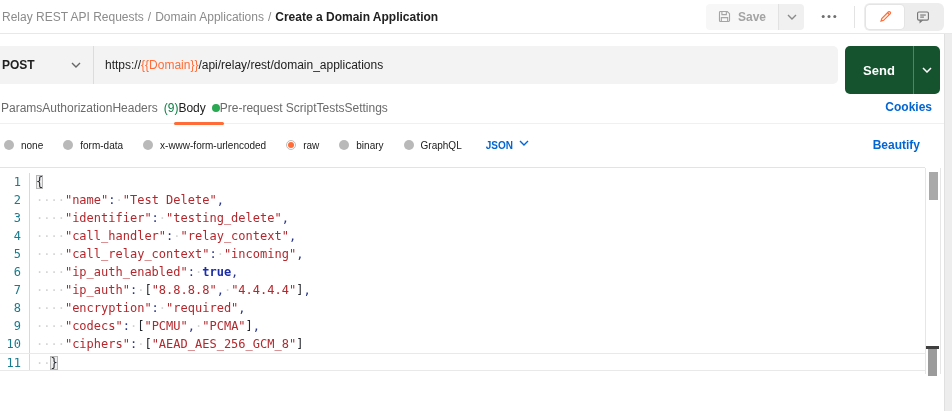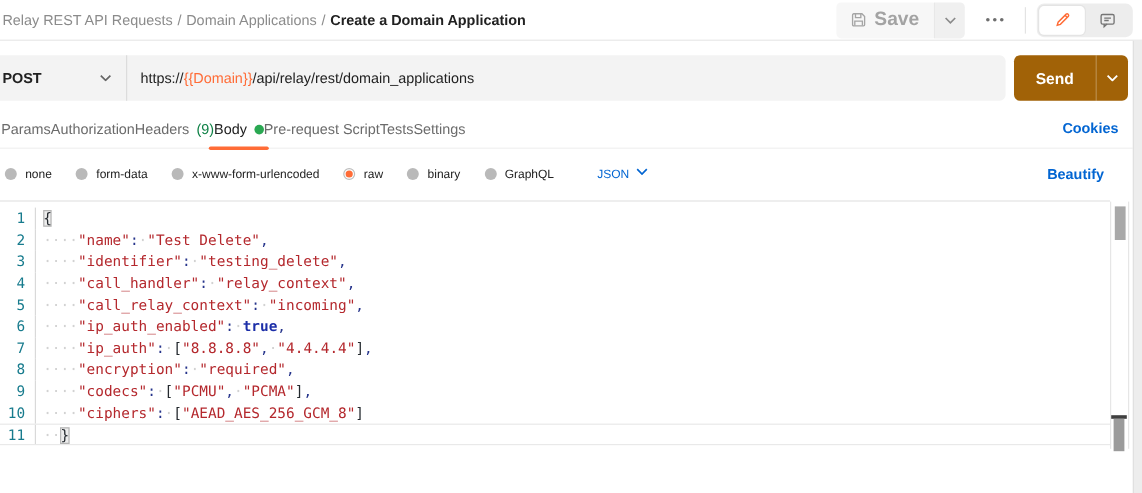--- a/index.html
+++ b/index.html
@@ -11,40 +11,40 @@
 
   
   .header { position:absolute; top:0; left:0; right:0; height:34px;
     border-bottom:1px solid #e8e8e8; display:flex; align-items:center;
     justify-content:space-between; padding:0 8px 0 2px; }
   .breadcrumb { display:flex; align-items:center; gap:4px; font-size:12px; color:#8b8b8b; }
   .breadcrumb .current { color:#212121; font-weight:bold; }
   .header-actions { display:flex; align-items:center; gap:9px; }
   .save-group { display:flex; }
   .save-btn { display:flex; align-items:center; gap:7px; background:#f7f7f7;
-    color:#a3a3a3; font-size:16px; font-weight:600; padding:6px 12px;
+    color:#a3a3a3; font-size:12px; font-weight:600; padding:6px 12px;
     border-radius:4px 0 0 4px; cursor:default; }
   .save-chevron { background:#f0f0f0; border-left:1px solid #e2e2e2;
     border-radius:0 4px 4px 0; width:26px; display:flex; align-items:center; justify-content:center; }
   .more-btn { padding:6px 8px; display:flex; align-items:center; }
   .v-divider { width:1px; height:22px; background:#e3e3e3; }
   .segmented { display:flex; background:#ededed; border-radius:6px; padding:2px; }
   .seg { width:38px; height:24px; display:flex; align-items:center; justify-content:center; border-radius:4px; }
   .seg.active { background:#ffffff; box-shadow:0 0 0 1px #e4e4e4; }
 
   
   .url-bar { position:absolute; top:46px; left:0; width:838px; height:38px;
     background:#f3f3f3; border-radius:0 5px 5px 0; display:flex; align-items:center; }
-  .method { height:100%; width:106px; display:flex; align-items:center;
+  .method { height:100%; width:94px; display:flex; align-items:center;
     justify-content:space-between; padding:0 12px 0 2px; border-right:1px solid #dcdcdc; }
   .method-label { font-size:12px; font-weight:bold; color:#212121; }
   .url-text { padding-left:11px; font-size:12px; color:#212121; white-space:nowrap; }
   .url-text .var { color:#ff6c37; }
-  .send-btn { position:absolute; top:46px; left:845px; width:95px; height:38px;
-    background:#a16207; border-radius:5px; display:flex; color:#ffffff; }
+  .send-btn { position:absolute; top:46px; left:845px; width:95px; height:48px;
+    background:#14532d; border-radius:5px; display:flex; color:#ffffff; }
   .send-main { flex:1; display:flex; align-items:center; justify-content:center;
     font-size:13px; font-weight:bold; border-right:1px solid rgba(255,255,255,0.28); }
   .send-chevron { width:26px; display:flex; align-items:center; justify-content:center; }
 
   
   .tabs-row { position:absolute; top:92px; left:0; right:8px; height:32px;
     display:flex; align-items:stretch; padding-left:1px;
     font-size:12px; color:#6b6b6b; border-bottom:1px solid #f0f0f0; }
   .tab { position:relative; display:flex; align-items:center; gap:6px; }
   .tab.active { color:#212121; }
@@ -57,21 +57,21 @@
 
   
   .radio-row { position:absolute; top:131px; left:4px; height:28px;
     display:flex; align-items:center; gap:20px; font-size:10px; color:#212121; }
   .radio { display:flex; align-items:center; gap:7px; }
   .rb { width:10px; height:10px; border-radius:50%; background:#b9b9b9; flex:none; }
   .rb.sel { background:#ffffff; border:1px solid #bdbdbd;
     display:flex; align-items:center; justify-content:center; }
   .rb.sel::after { content:""; width:6px; height:6px; border-radius:50%; background:#ff6c37; }
   .json-select { display:flex; align-items:flex-start; gap:6px; color:#0265d2;
-    font-weight:normal; margin-left:16px; }
+    font-weight:bold; margin-left:4px; }
   .beautify-link { position:absolute; right:32px; top:138px; font-size:12px;
     font-weight:bold; color:#0265d2; }
 
   
   .editor { position:absolute; top:167px; left:0; width:925px;
     border-top:1px solid #e3e3e3; padding-top:5px;
     font-family:"DejaVu Sans Mono", monospace; font-size:12px; line-height:18px; }
   .code-line { display:flex; height:18px; white-space:pre; }
   .code-line.active { border-top:1px solid #e9e9e9; border-bottom:1px solid #e9e9e9; }
   .ln { width:30px; text-align:right; padding-right:8px; color:#177b8d;

